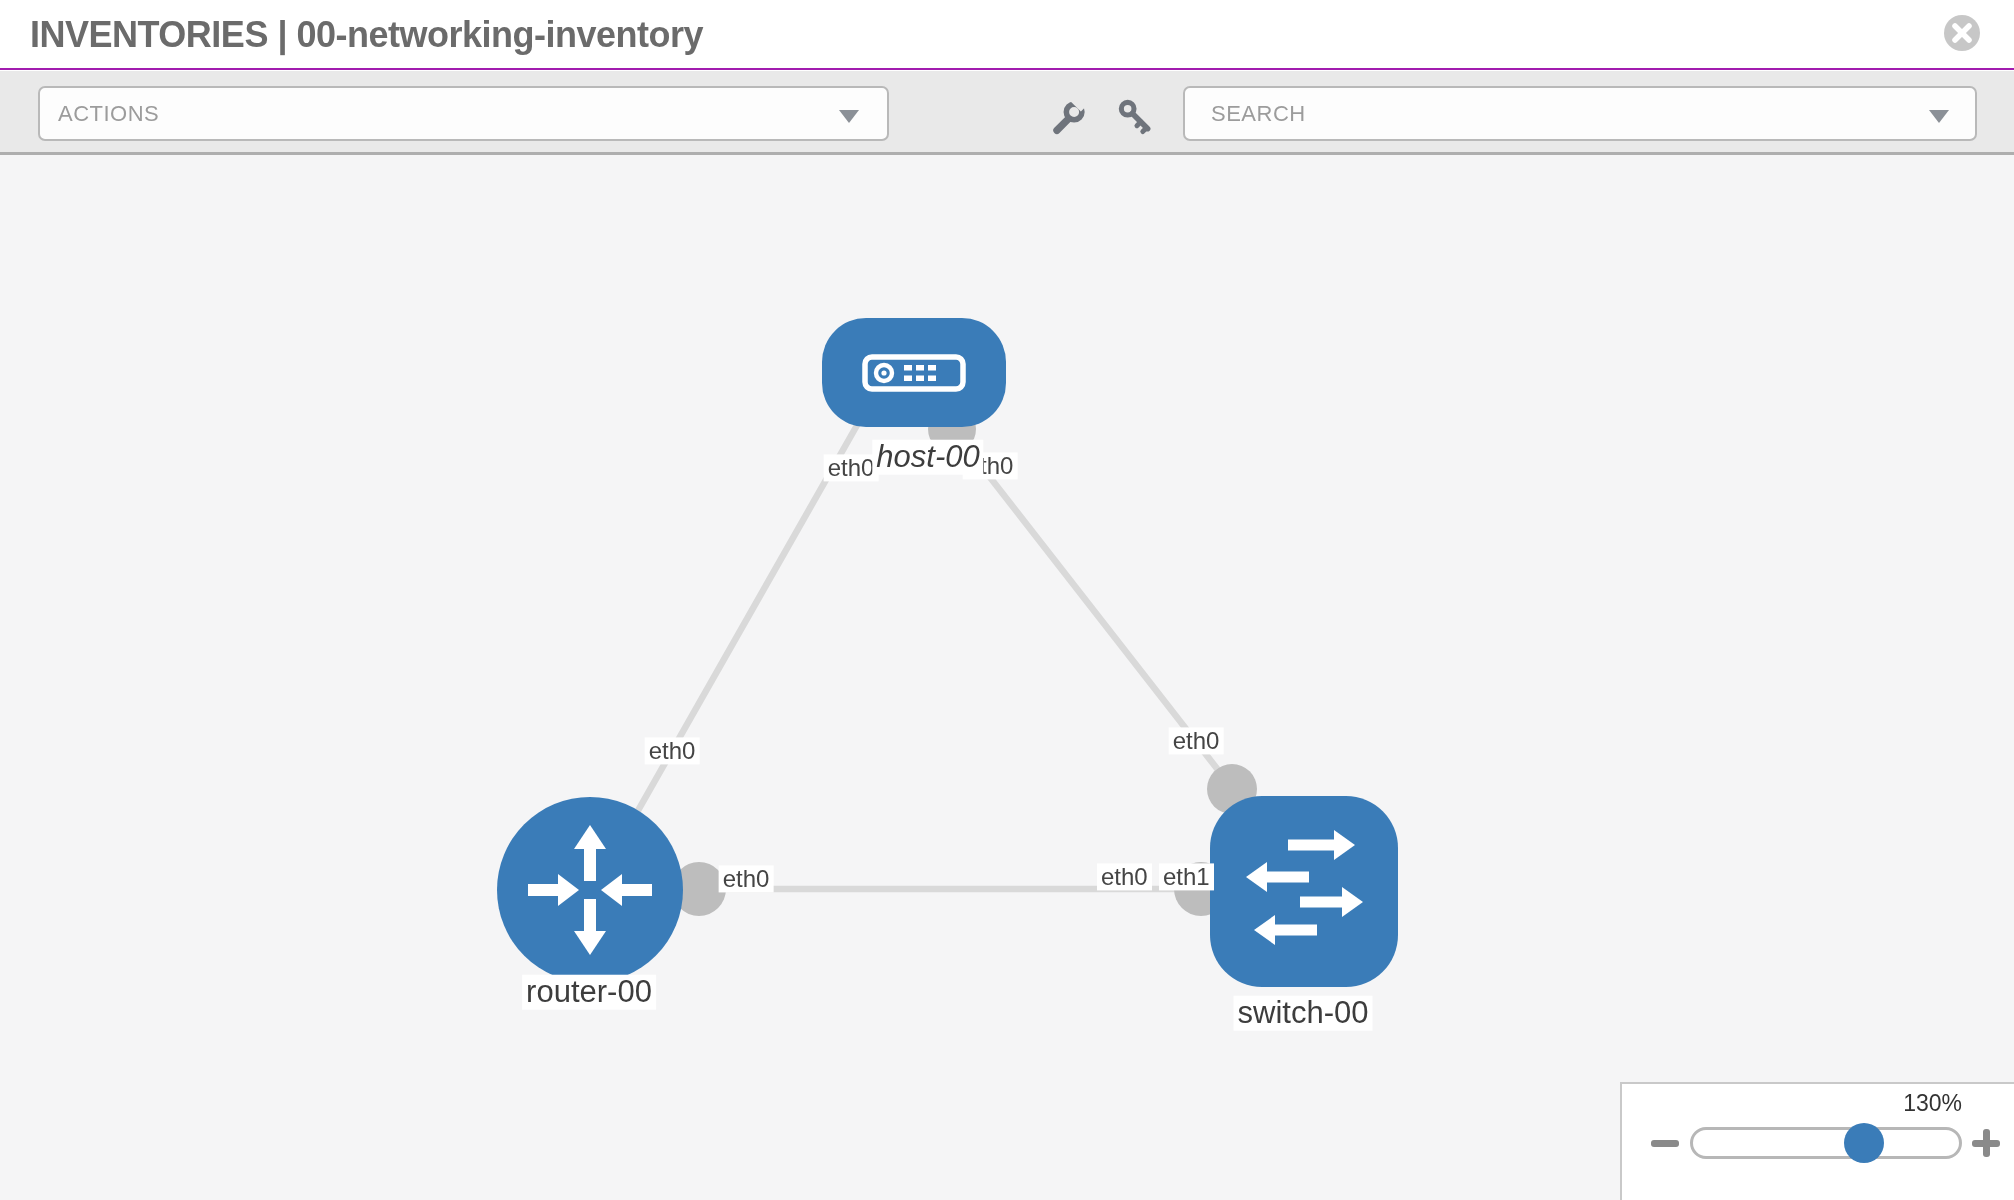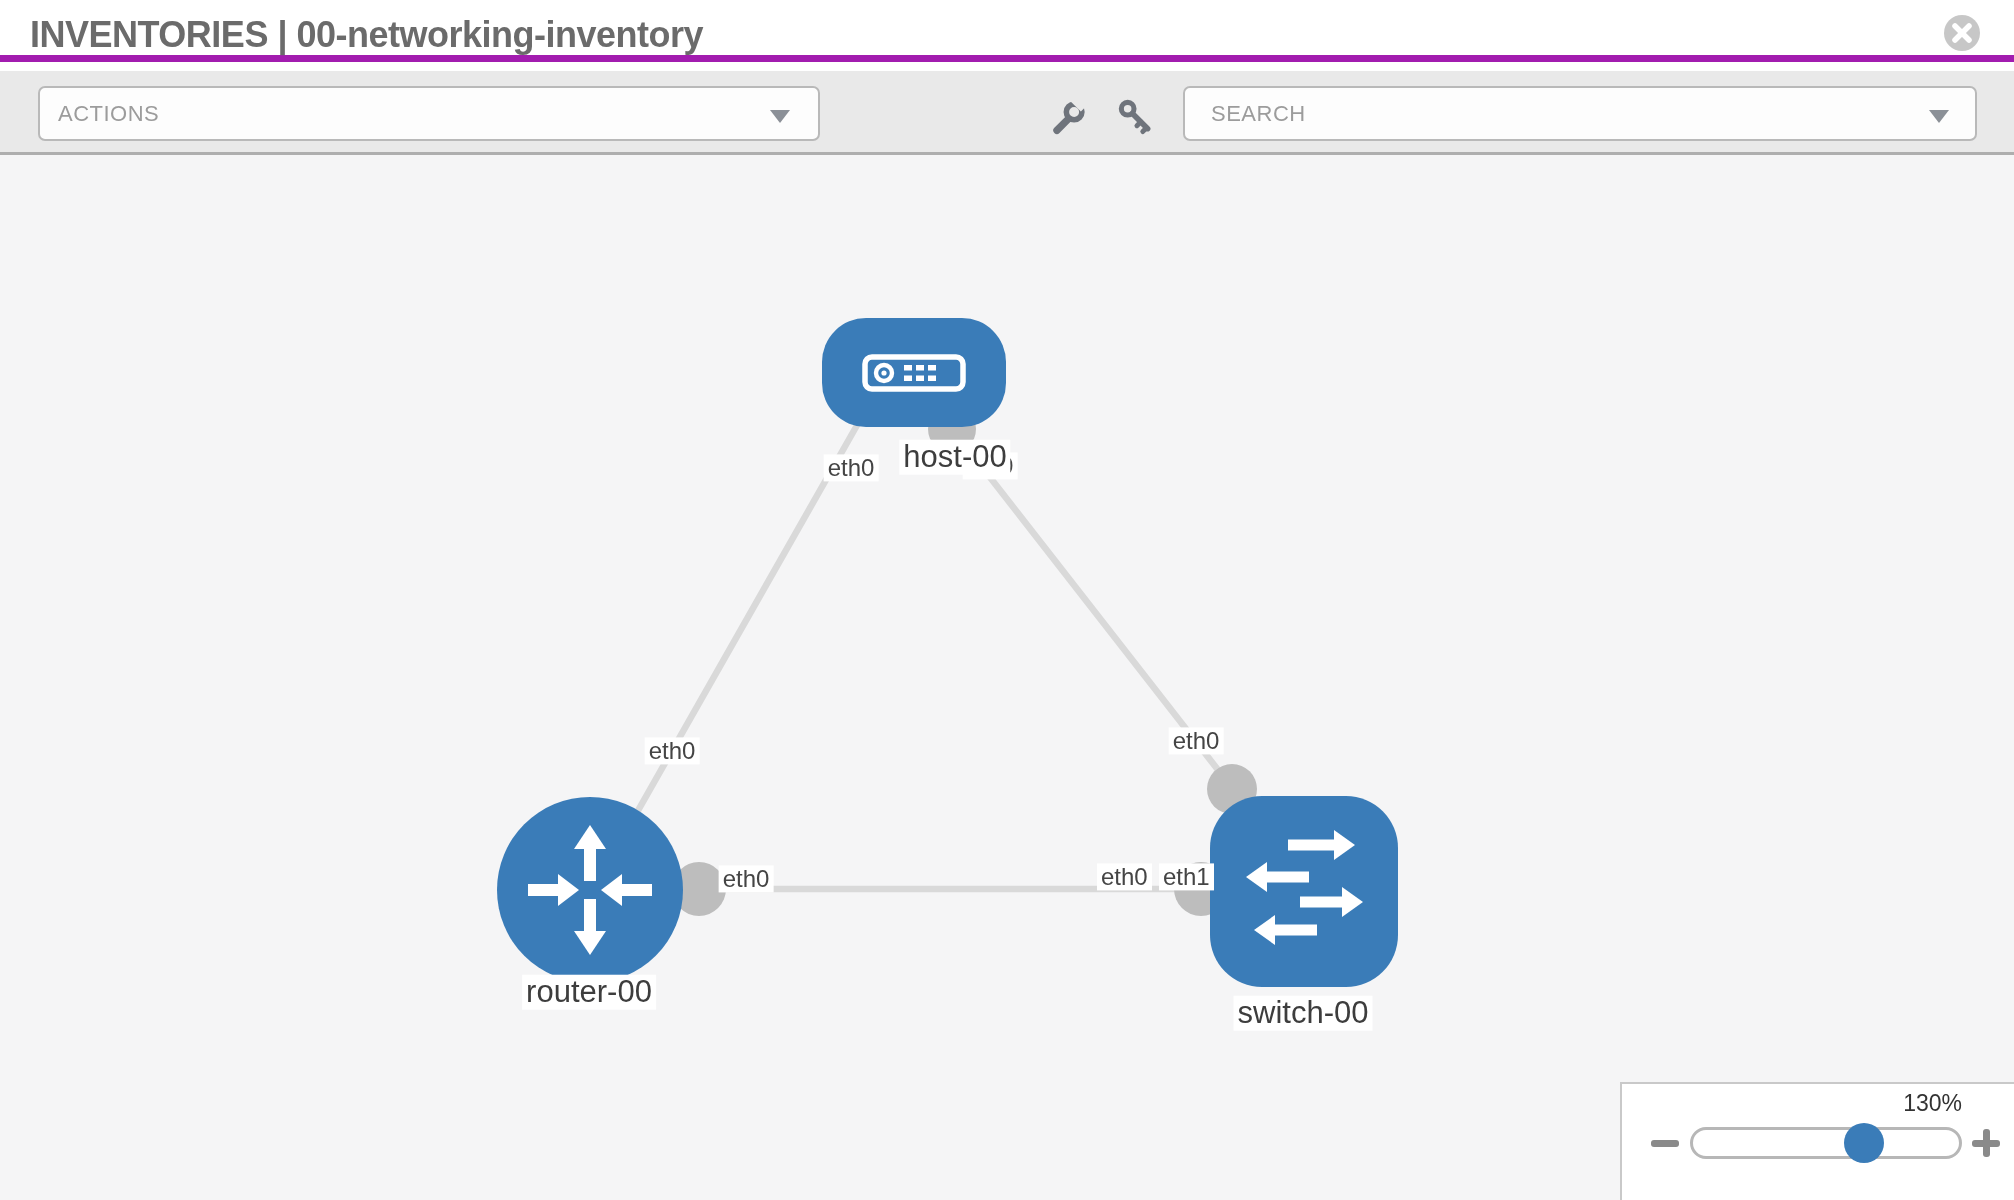--- a/index.html
+++ b/index.html
@@ -1,22 +1,22 @@
 <!DOCTYPE html>
 <html><head>
 <meta charset="utf-8">
 <style>
   html,body{margin:0;padding:0;background:#fff;}
   #app{
     position:relative;width:2014px;height:1200px;overflow:hidden;
     font-family:"Liberation Sans",sans-serif;background:#fff;
   }
   
-  .header{position:absolute;left:0;top:0;width:2014px;height:62px;background:#fff;
-    border-bottom:7px solid #a21caf;box-sizing:border-box;}
+  .header{position:absolute;left:0;top:0;width:2014px;height:70px;background:#fff;
+    border-bottom:2px solid #a21caf;box-sizing:border-box;}
   .page-title{position:absolute;left:30px;top:14px;font-size:36px;font-weight:bold;color:#6b6b6b;letter-spacing:-0.5px;}
   .close-btn{position:absolute;left:1944px;top:15px;width:36px;height:36px;border-radius:50%;
     background:#c7c7c7;display:flex;align-items:center;justify-content:center;cursor:pointer;}
   
   .toolbar{position:absolute;left:0;top:71px;width:2014px;height:84px;background:#e9e9e9;
     border-bottom:3px solid #aeaeae;box-sizing:border-box;}
   .selectbox{position:absolute;height:55px;background:#fdfdfd;border:2px solid #b9b9b9;border-radius:7px;
     box-sizing:border-box;display:flex;align-items:center;cursor:pointer;}
   .selectbox .sel-label{margin-left:18px;font-size:22px;color:#9c9c9c;letter-spacing:0.5px;}
   .caret{position:absolute;top:22px;width:20px;height:13px;}
@@ -57,21 +57,21 @@
         <g stroke="#fff" stroke-width="5.5" stroke-linecap="round">
           <line x1="4" y1="4" x2="18" y2="18"></line>
           <line x1="18" y1="4" x2="4" y2="18"></line>
         </g>
       </svg>
     </div>
   </div>
 
   <div class="toolbar"></div>
 
-  <div class="selectbox" style="left:38px;top:86px;width:782px;">
+  <div class="selectbox" style="left:38px;top:86px;width:851px;">
     <span class="sel-label">ACTIONS</span>
     <svg class="caret" style="right:28px;" viewBox="0 0 20 13">
       <polygon points="0,0 20,0 10,13" fill="#8b9097"></polygon>
     </svg>
   </div>
 
   <svg class="tool-icon" style="left:1048px;top:97px;" viewBox="0 0 36 36">
     <g>
       <circle cx="23.5" cy="13.5" r="7" fill="none" stroke="#6f747c" stroke-width="5"></circle>
       <rect x="22" y="0" width="13" height="10" fill="#e9e9e9" transform="rotate(45 28.5 5)"></rect>
@@ -154,21 +154,21 @@
   </div>
 
   <div class="chip if-name center" style="left:851px;top:468px;">eth0</div>
   <div class="chip if-name center" style="left:990px;top:466px;">eth0</div>
   <div class="chip if-name center" style="left:672px;top:751px;">eth0</div>
   <div class="chip if-name center" style="left:1196px;top:741px;">eth0</div>
   <div class="chip if-name center" style="left:746px;top:879px;">eth0</div>
   <div class="chip if-name leftanchor" style="left:1097px;top:877px;">eth0</div>
   <div class="chip if-name leftanchor" style="left:1119px;top:877px;margin-left:40px;">eth1</div>
 
-  <div class="chip node-name center" style="left:955px;top:457px;">host-00</div>
+  <div class="chip node-name center" style="left:928px;top:457px;font-style:italic;">host-00</div>
   <div class="chip node-name center" style="left:589px;top:972px;margin-top:20px;">router-00</div>
   <div class="chip node-name center" style="left:1303px;top:1013px;">switch-00</div>
 
   <div class="zoom-panel">
     <div class="zoom-percent">130%</div>
     <div class="minus-bar"></div>
     <div class="zoom-track"></div>
     <div class="zoom-handle"></div>
     <div class="plus-wrap">
       <div class="h"></div>

